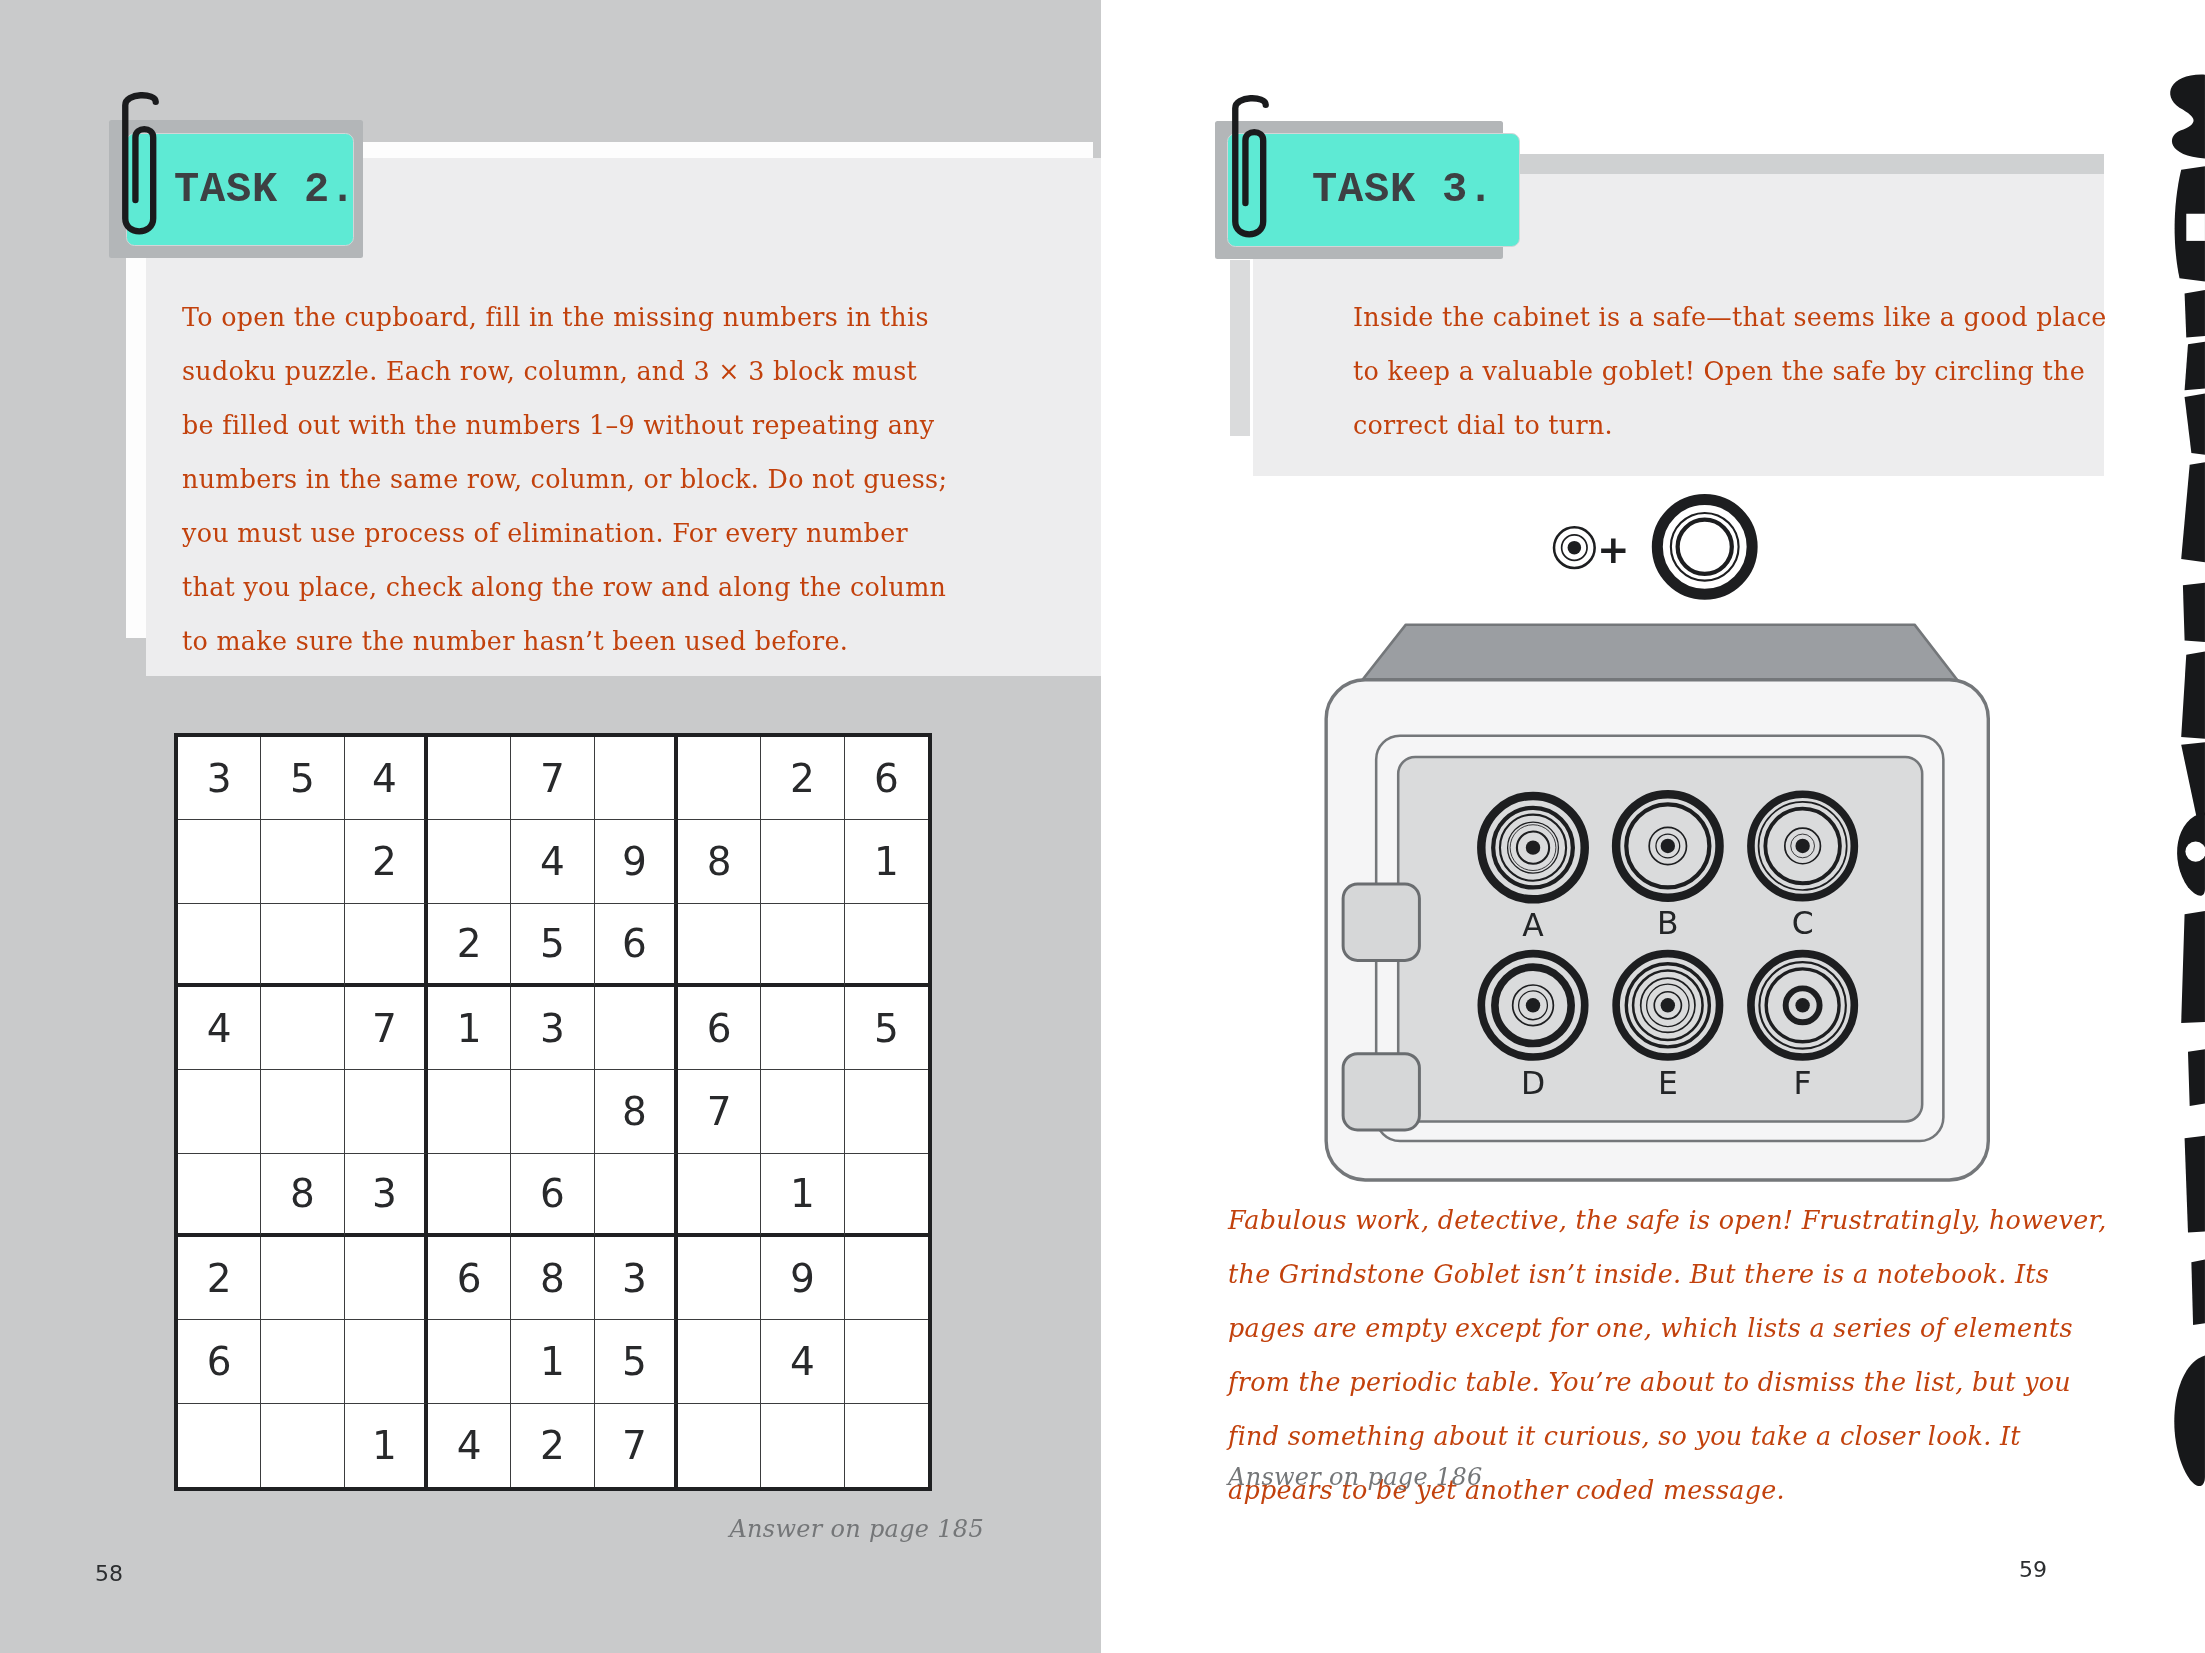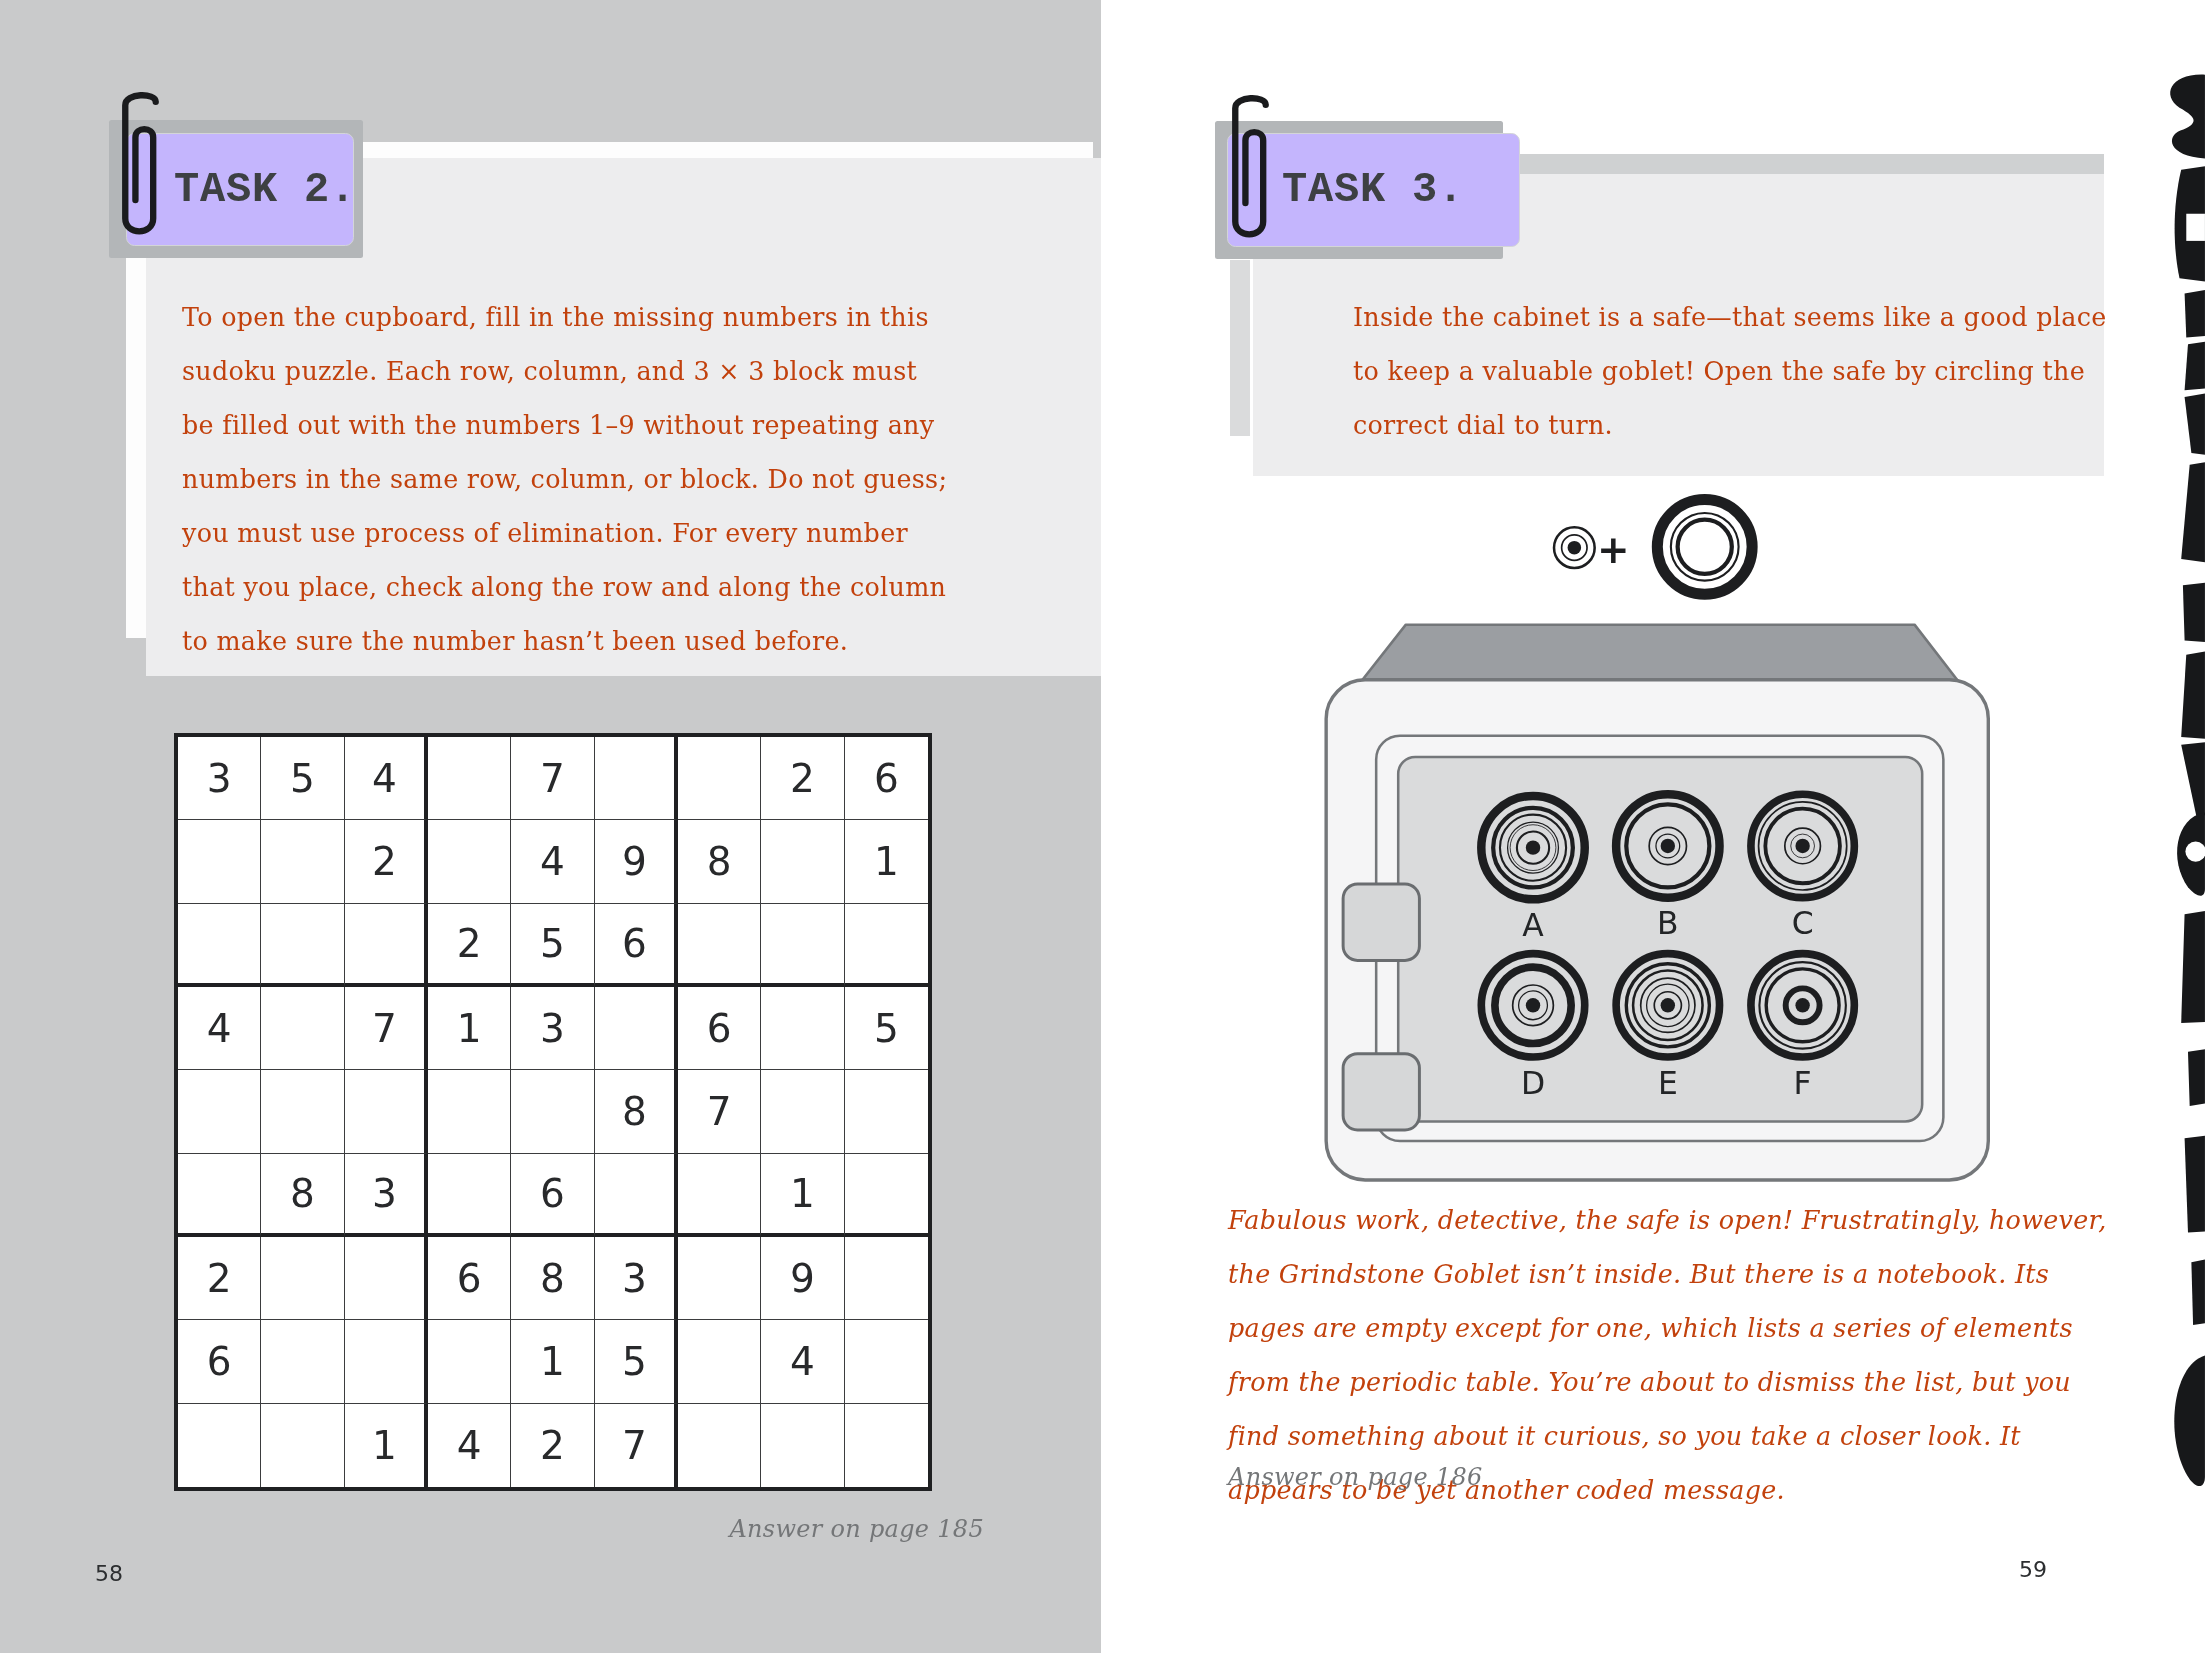--- a/index.html
+++ b/index.html
@@ -13,24 +13,24 @@
   .panel-left{left:146px;top:158px;width:955px;height:518px;background:#ededee;}
 
   .bar-right{left:1503px;top:154px;width:601px;height:20.4px;background:#cfd1d2;}
   .strip-right{left:1230px;top:260px;width:20.4px;height:176px;background:#dadbdc;}
   .panel-right{left:1253px;top:174px;width:851px;height:302px;background:#ededee;}
 
   
   .label-gray{background:#b3b6b8;border-radius:2.5px;}
   .lg-left{left:109px;top:120px;width:254px;height:138px;}
   .lg-right{left:1215px;top:121px;width:288px;height:138px;}
-  .label-white{background:#c4b5fd;border:1.7px solid #d3d5d7;border-radius:8.5px;
+  .label-white{background:#5eead4;border:1.7px solid #d3d5d7;border-radius:8.5px;
                display:flex;align-items:center;box-sizing:border-box;}
   .lw-left{left:126px;top:133px;width:228px;height:113px;padding-left:47px;}
-  .lw-right{left:1227px;top:133px;width:293px;height:114px;padding-left:54px;}
+  .lw-right{left:1227px;top:133px;width:293px;height:114px;padding-left:84px;}
   .task-title{font-family:"Liberation Mono", monospace;font-weight:bold;
               font-size:42px;letter-spacing:0.8px;color:#3d4043;white-space:nowrap;}
 
   .clip{overflow:visible;}
 
   
   .para{font-size:25.4px;line-height:54px;letter-spacing:0.3px;color:#c2410c;
         white-space:pre-line;}
   .intro-left{left:182px;top:290px;width:908px;}
   .intro-right{left:1353px;top:290px;width:831px;}

